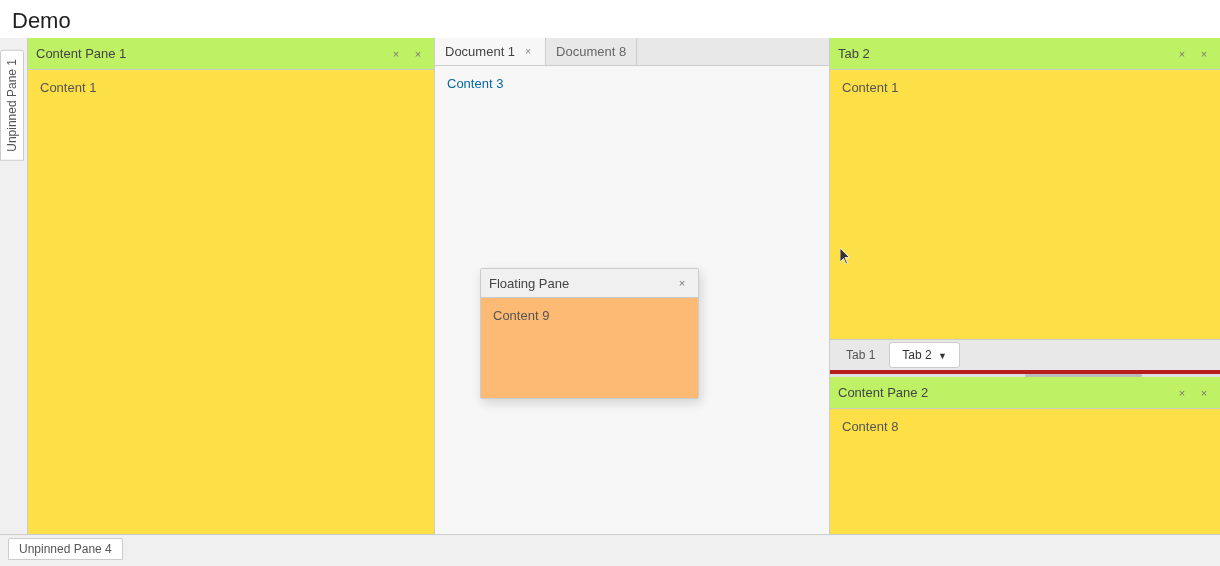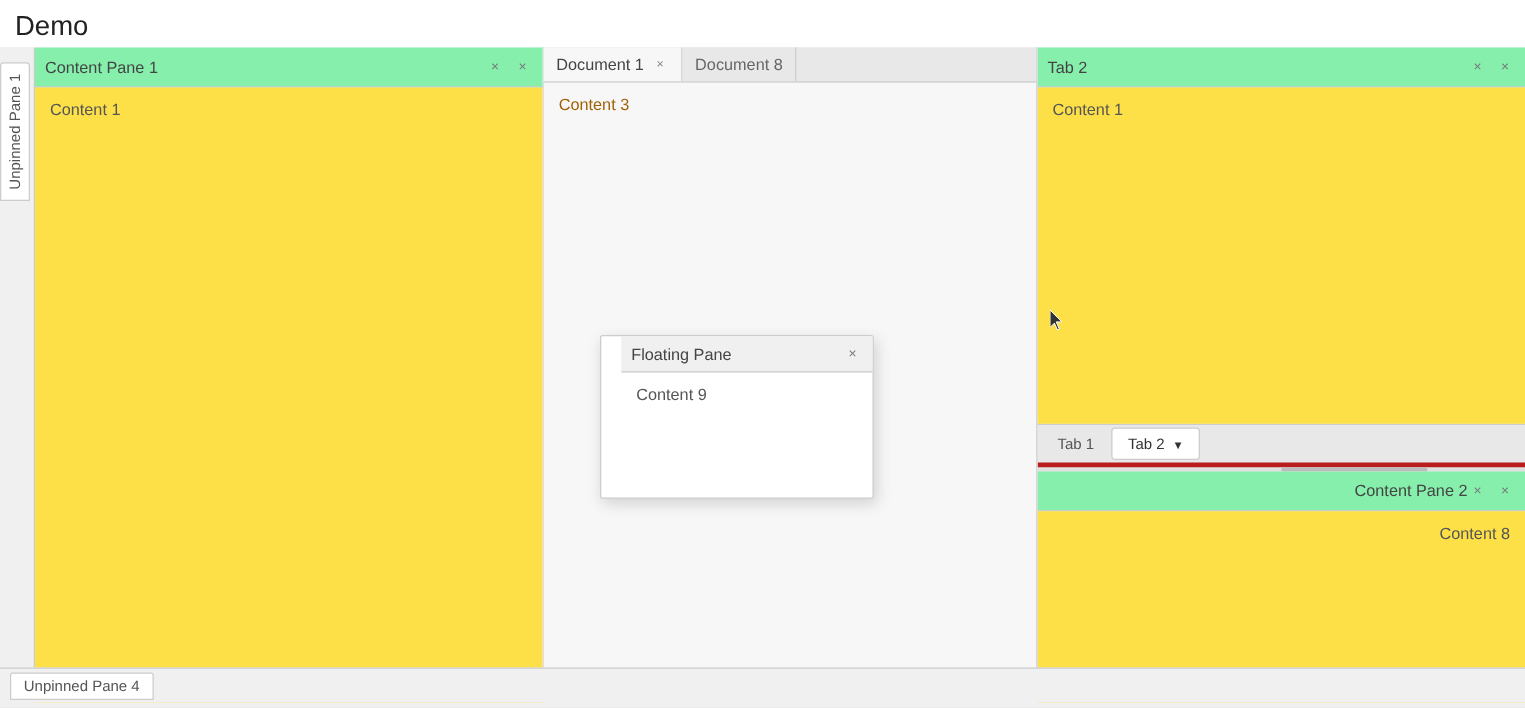--- a/index.html
+++ b/index.html
@@ -66,21 +66,21 @@
       flex: 1;
       display: flex;
       flex-direction: column;
       background: #f7f7f7;
     }
 
     .pane-header {
       display: flex;
       align-items: center;
       padding: 6px 8px;
-      background: #86efac;
+      background: #bef264;
       border-bottom: 1px solid #ccc;
       min-height: 32px;
     }
 
     .pane-title {
       flex: 1;
       font-size: 13px;
       color: #444;
     }
 
@@ -152,21 +152,21 @@
       height: 14px;
       display: flex;
       align-items: center;
       justify-content: center;
       border-radius: 2px;
     }
 
     .middle-content {
       flex: 1;
       padding: 10px 12px;
-      color: #a16207;
+      color: #0369a1;
       font-size: 13px;
     }
 
     
     .right-section {
       width: 390px;
       min-width: 390px;
       display: flex;
       flex-direction: column;
       background: #f7f7f7;
@@ -221,35 +221,33 @@
       height: 3px;
       background: #bbb;
       border-radius: 2px;
     }
 
     .right-bottom {
       height: 185px;
       display: flex;
       flex-direction: column;
       background: #f7f7f7;
-      text-align: right;
     }
 
     
     .floating-pane {
       position: absolute;
       top: 230px;
       left: 480px;
       width: 219px;
-      background: #ffffff;
+      background: #fdba74;
       border: 1px solid #ccc;
       box-shadow: 2px 4px 12px rgba(0,0,0,0.15);
       z-index: 100;
       border-radius: 2px;
-      padding-left: 16px;
     }
 
     .floating-pane-header {
       display: flex;
       align-items: center;
       padding: 6px 8px;
       background: #f0f0f0;
       border-bottom: 1px solid #ccc;
     }
 

